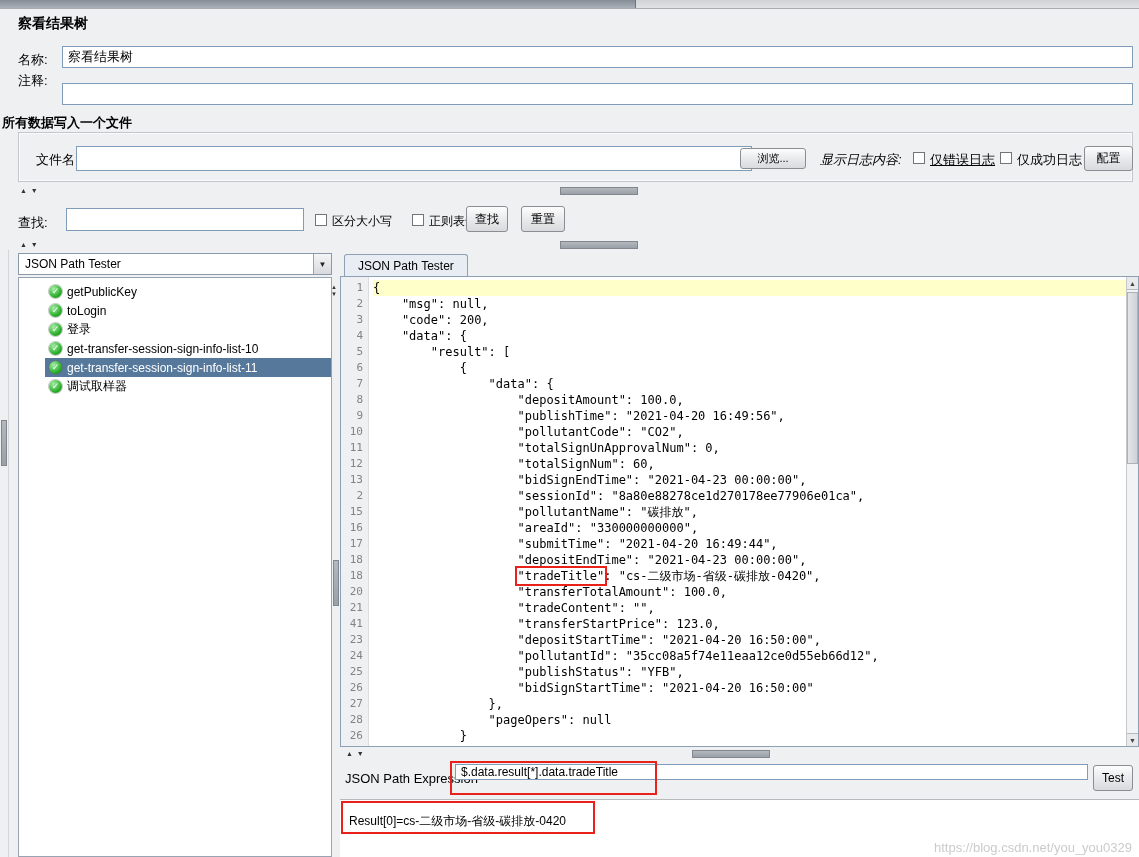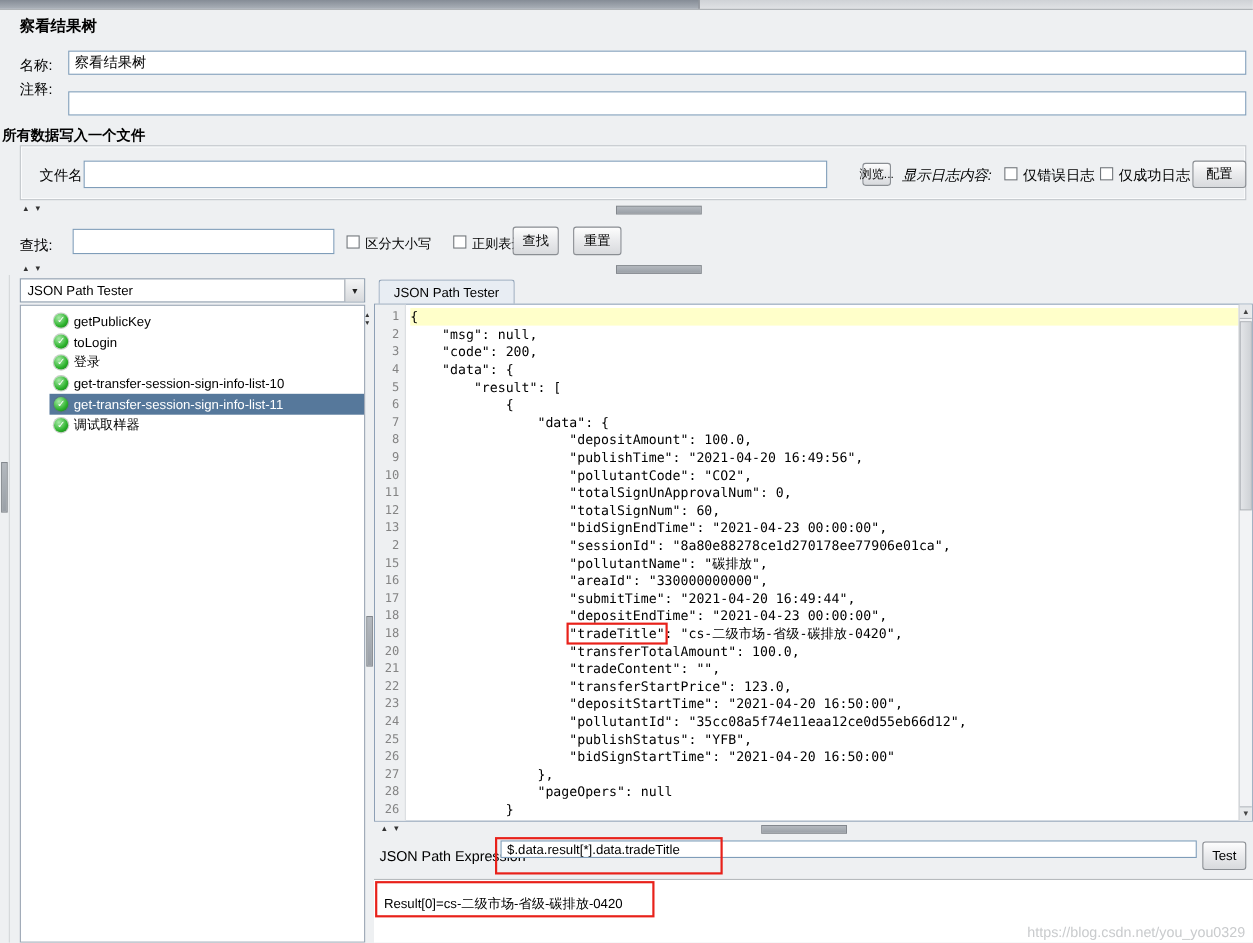--- a/index.html
+++ b/index.html
@@ -102,24 +102,24 @@
 <div class="lbl" style="left:18px;top:51px;">名称:</div>
 <input class="text-input" style="left: 62px; top: 46px; width: 1071px; height: 22px;" value="察看结果树">
 
 <div class="lbl" style="left:18px;top:72px;">注释:</div>
 <input class="text-input" style="left: 62px; top: 83px; width: 1071px; height: 22px;" value="">
 
 <div class="bold-title" style="left:2px;top:114px;font-size:13px;">所有数据写入一个文件</div>
 <div class="group-box" style="left:18px;top:132px;width:1115px;height:50px;"></div>
 <div class="lbl" style="left:36px;top:151px;">文件名</div>
 <input class="text-input" style="left: 76px; top: 146px; width: 676px; height: 25px;" value="">
-<div class="btn small" style="left:784px;top:148px;width:26px;height:21px;">浏览...</div>
+<div class="btn small" style="left:740px;top:148px;width:66px;height:21px;">浏览...</div>
 <div class="lbl" style="left:820px;top:151px;font-style:italic;">显示日志内容:</div>
 <span class="checkbox" style="left:913px;top:152px;"></span>
-<div class="lbl" style="left:930px;top:151px;">仅错误日志</div>
+<div class="lbl" style="left:930px;top:151px;text-decoration:underline;">仅错误日志</div>
 <span class="checkbox" style="left:1000px;top:152px;"></span>
 <div class="lbl" style="left:1017px;top:151px;">仅成功日志</div>
 <div class="btn" style="left:1084px;top:146px;width:49px;height:25px;">配置</div>
 
 <div class="splitter" style="top:186px;">
   <span class="one-touch">▲&nbsp;▼</span>
   <div class="grip" style="left:560px;top:1px;width:78px;height:8px;"></div>
 </div>
 
 <div class="lbl" style="left:18px;top:214px;">查找:</div>
@@ -194,21 +194,21 @@
       <div class="ln">12</div>
       <div class="ln">13</div>
       <div class="ln">2</div>
       <div class="ln">15</div>
       <div class="ln">16</div>
       <div class="ln">17</div>
       <div class="ln">18</div>
       <div class="ln">18</div>
       <div class="ln">20</div>
       <div class="ln">21</div>
-      <div class="ln">22</div>
+      <div class="ln">41</div>
       <div class="ln">23</div>
       <div class="ln">24</div>
       <div class="ln">25</div>
       <div class="ln">26</div>
       <div class="ln">27</div>
       <div class="ln">28</div>
       <div class="ln">26</div>
     </div>
   <div class="code-area">
       <div class="code-line hl">{</div>

